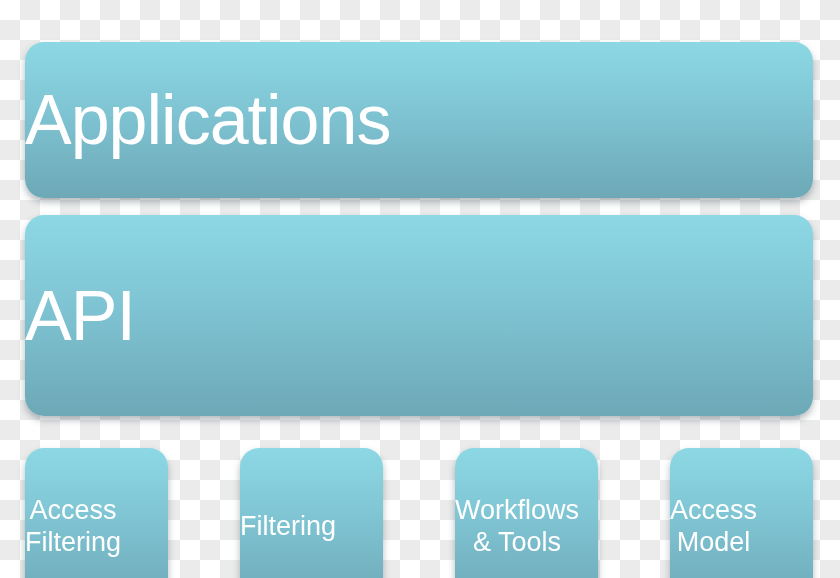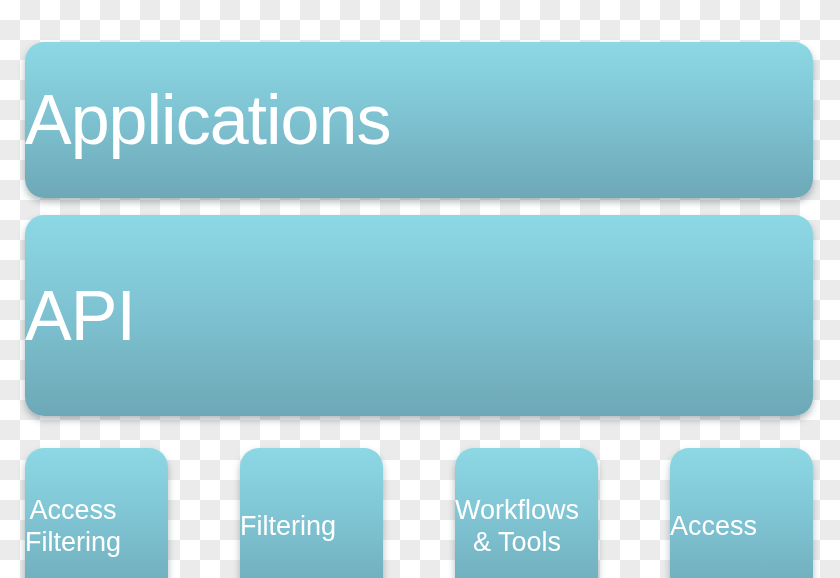--- a/index.html
+++ b/index.html
@@ -84,17 +84,18 @@
     <div class="cell">
       <div>
         <span>Workflows</span>
         <span>&amp; Tools</span>
       </div>
     </div>
 
     <div class="cell">
       <div>
         <span>Access</span>
+        <span>Model</span>
       </div>
     </div>
 
   </div>
 </div>
 
 </body></html>

